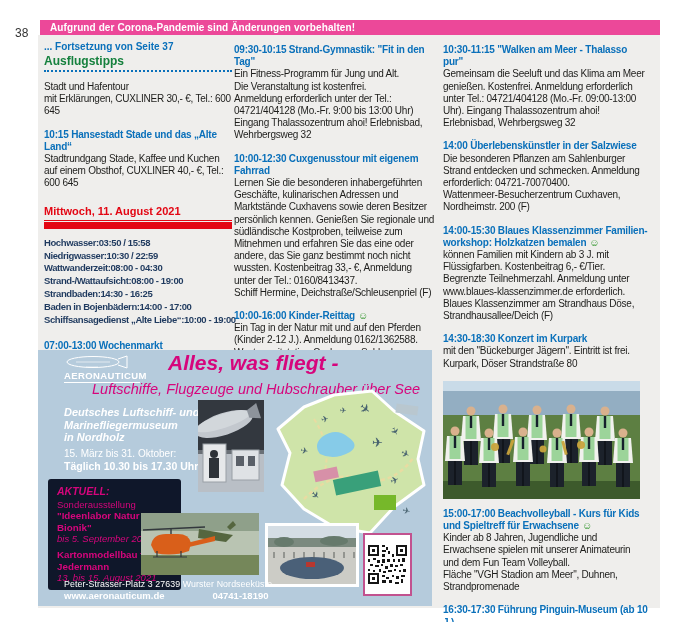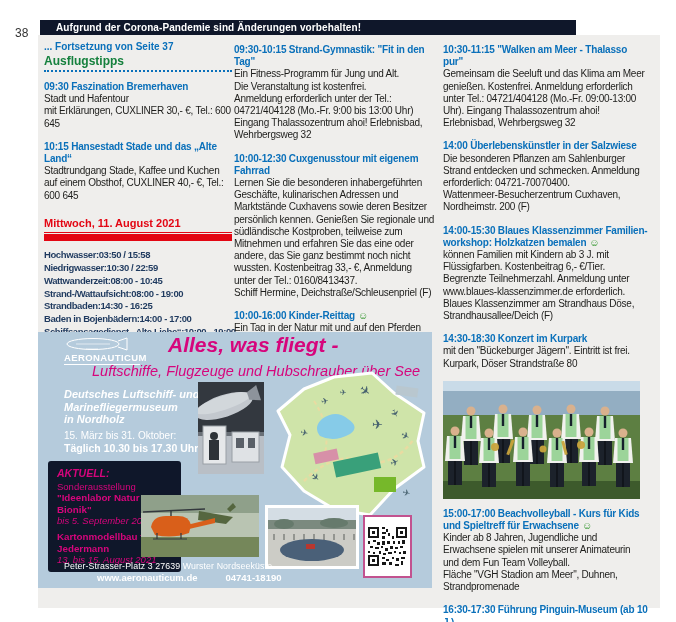--- a/index.html
+++ b/index.html
@@ -1,23 +1,23 @@
 <!DOCTYPE html>
 <html><head>
 <meta charset="utf-8">
 <style>
   html,body { margin:0; padding:0; background:#ffffff; }
   .sheet { position:relative; width:676px; height:622px; background:#ffffff;
            font-family:"Liberation Sans", sans-serif; overflow:hidden; color:#1d1d1b; }
 
   .page-number { position:absolute; left:15px; top:26px; font-size:12px; color:#333; }
 
-  .banner { position:absolute; left:40px; top:20px; width:536px; height:15px;
-            background:#0f172a; color:#fff; font-weight:700; font-size:10px;
-            line-height:15px; padding-left:16px; box-sizing:border-box; letter-spacing:0.1px; }
+  .banner { position:absolute; left:40px; top:20px; width:620px; height:15px;
+            background:#ec4899; color:#fff; font-weight:700; font-size:10px;
+            line-height:15px; padding-left:10px; box-sizing:border-box; letter-spacing:0.1px; }
 
   .content-bg { position:absolute; left:38px; top:35px; width:622px; height:573px; background:#efeeec; }
 
   .col { position:absolute; }
   .col1 { left:44px;  top:41px; width:188px; }
   .col2 { left:234px; top:44px; width:200px; }
   .col3 { left:443px; top:44px; width:205px; }
 
   .continuation { color:#0a70ba; font-weight:700; font-size:10px; margin-bottom:2px; }
   .section-title { color:#15803d; font-weight:700; font-size:12px; padding-bottom:2px;
@@ -29,39 +29,39 @@
   .smiley { color:#3a9a35; font-weight:400; margin-left:3px; }
 
   .date-head { color:#e30613; font-weight:700; font-size:11px; margin-top:15px;
                padding-bottom:3px; border-bottom:1.5px solid #e30613; }
   .date-bar  { height:7px; background:#e30613; margin-top:1px; margin-bottom:8px; }
   .tide-row  { display:flex; font-size:9.5px; font-weight:700;
                color:#1f3a5f; line-height:12.9px; letter-spacing:-0.4px; white-space:nowrap; }
   .market { margin-top:13px; }
 
   
-  .ad { position:absolute; left:38px; top:332px; width:394px; height:256px; background:#b5cbdc; overflow:hidden; }
+  .ad { position:absolute; left:38px; top:350px; width:394px; height:256px; background:#b5cbdc; overflow:hidden; }
   .ad * { box-sizing:border-box; }
   .ad-logo { position:absolute; left:26px; top:5px; width:76px; text-align:center; }
   .ad-logo-text { color:#fff; font-weight:700; font-size:9.5px; letter-spacing:0.4px;
                   border-bottom:1px solid #fff; padding-bottom:1px; }
   .ad-h1 { position:absolute; left:130px; top:1px; color:#d6057c; font-size:21px; font-weight:700; font-style:italic; }
   .ad-h2 { position:absolute; left:54px; top:31px; color:#d6057c; font-size:14.5px; font-weight:400; font-style:italic; width:345px; }
   .ad-sub { position:absolute; left:26px; top:56px; color:#fff; font-weight:700; font-style:italic;
             font-size:11px; line-height:12.5px; white-space:pre-line; }
   .ad-season { position:absolute; left:26px; top:98px; color:#fff; font-size:10px; }
   .ad-hours  { position:absolute; left:26px; top:110px; color:#fff; font-weight:700; font-size:10.5px; }
   .ad-box { position:absolute; left:10px; top:129px; width:133px; background:#0f172a; border-radius:3px; padding:6px 9px 7px 9px; }
   .ad-box-title { color:#d6057c; font-weight:700; font-style:italic; font-size:10.5px; margin-bottom:2px; }
   .ad-box-line  { color:#d6057c; font-size:9.5px; line-height:11px; }
   .ad-box-strong{ color:#d6057c; font-weight:700; font-size:9.8px; line-height:11.5px; }
   .ad-box-date  { color:#d6057c; font-style:italic; font-size:9.5px; line-height:11px; }
   .gap4 { margin-bottom:5px; }
   .ad-address { position:absolute; left:26px; top:229px; color:#fff; font-size:8.8px; letter-spacing:0.1px; }
-  .ad-webrow  { position:absolute; left:26px; top:240px; color:#fff; font-weight:700; font-size:9.5px; display:flex; gap:28px;margin-left:33px; }
+  .ad-webrow  { position:absolute; left:26px; top:240px; color:#fff; font-weight:700; font-size:9.5px; display:flex; gap:48px; }
 
   .ad-photo-museum { position:absolute; left:160px; top:50px; width:66px; height:92px; }
   .ad-map          { position:absolute; left:236px; top:39px; width:154px; height:148px; }
   .ad-photo-heli   { position:absolute; left:103px; top:163px; width:118px; height:62px; }
   .ad-photo-pond   { position:absolute; left:227px; top:173px; width:94px; height:64px; border:3px solid #fff; }
   .ad-qr { position:absolute; left:325px; top:183px; width:49px; height:63px; background:#fff;
            border:2px solid #c2528f; display:flex; align-items:center; justify-content:center; }
 
   .band-photo { width:197px; height:118px; margin:1px 0 9px 0; }
   svg { display:block; }
@@ -73,21 +73,20 @@
 
   <div class="page-number">38</div>
   <div class="banner">Aufgrund der Corona-Pandemie sind Änderungen vorbehalten!</div>
   <div class="content-bg"></div>
 
   <div class="col col1">
     <div class="continuation">... Fortsetzung von Seite 37</div>
     <div class="section-title">Ausflugstipps</div>
 
     <div class="evt">
-      <div class="evt-title">09:30 Faszination Bremerhaven</div>
       <div class="evt-body">Stadt und Hafentour
 mit Erklärungen, CUXLINER 30,- €, Tel.: 600 645</div>
     </div>
     <div class="evt">
       <div class="evt-title">10:15 Hansestadt Stade und das „Alte Land“</div>
       <div class="evt-body">Stadtrundgang Stade, Kaffee und Kuchen auf einem Obsthof, CUXLINER 40,- €, Tel.: 600 645</div>
     </div>
 
     <div class="date-head">Mittwoch, 11. August 2021</div>
     <div class="date-bar"></div>
@@ -96,21 +95,21 @@
       <div class="tide-row">
           <span>Hochwasser:</span>
           <span>03:50 / 15:58</span>
         </div>
       <div class="tide-row">
           <span>Niedrigwasser:</span>
           <span>10:30 / 22:59</span>
         </div>
       <div class="tide-row">
           <span>Wattwanderzeit:</span>
-          <span>08:00 - 10:45</span>
+          <span>08:00 - 04:30</span>
         </div>
       <div class="tide-row">
           <span>Strand-/Wattaufsicht:</span>
           <span>08:00 - 19:00</span>
         </div>
       <div class="tide-row">
           <span>Strandbaden:</span>
           <span>14:30 - 16:25</span>
         </div>
       <div class="tide-row">

